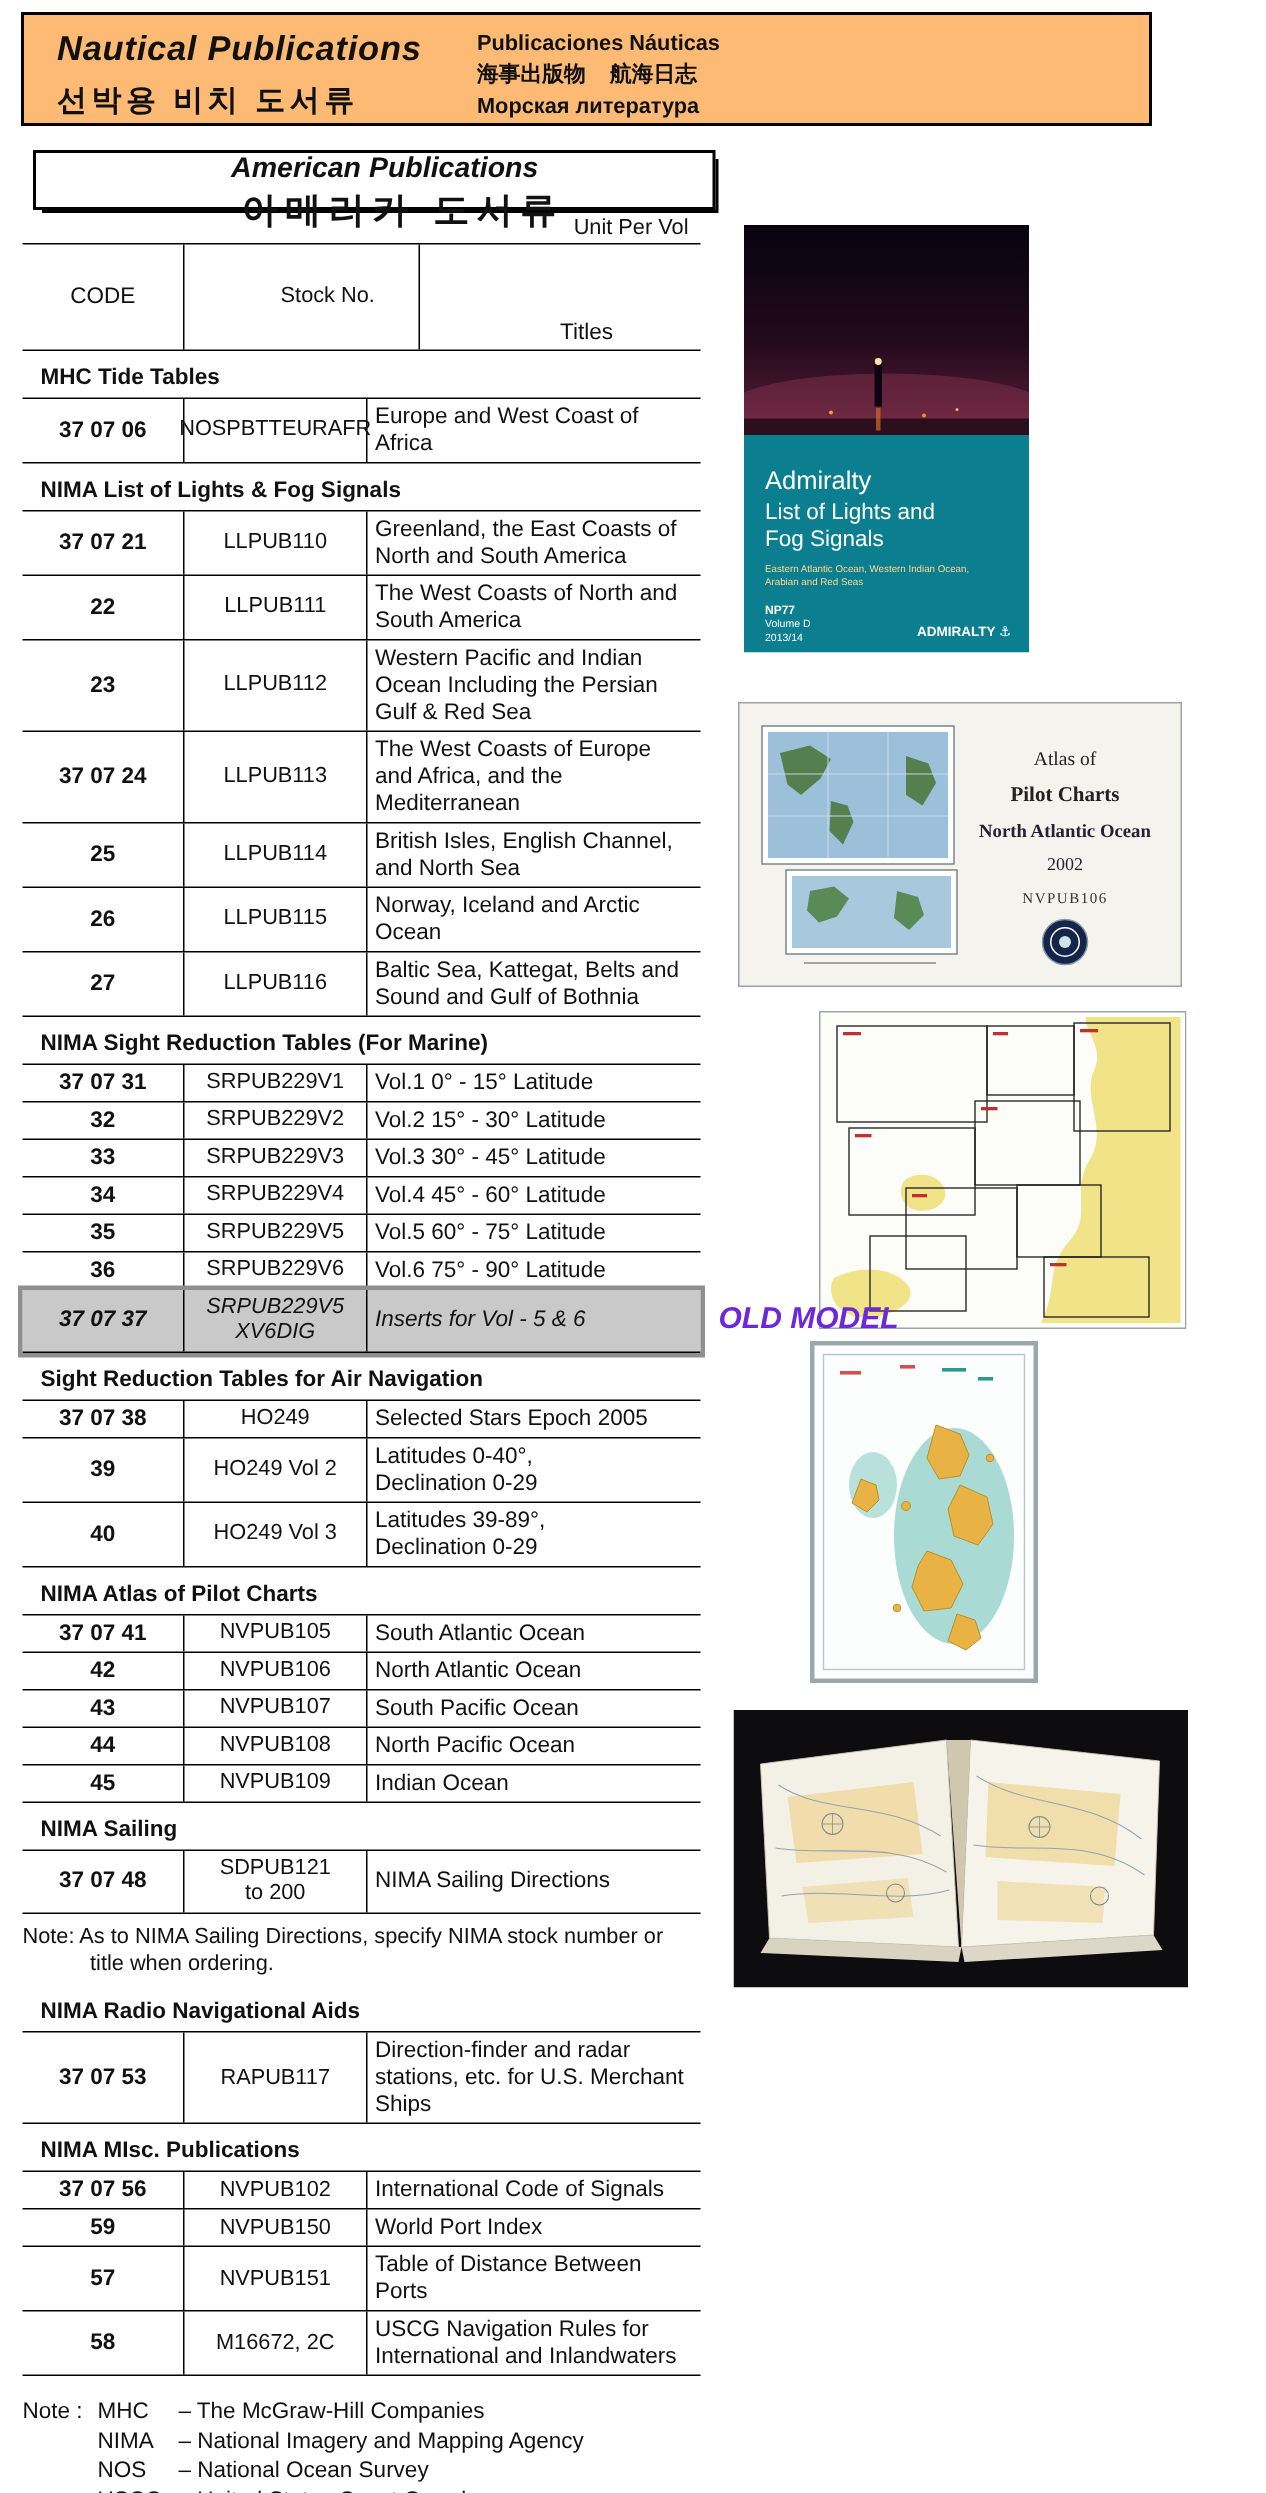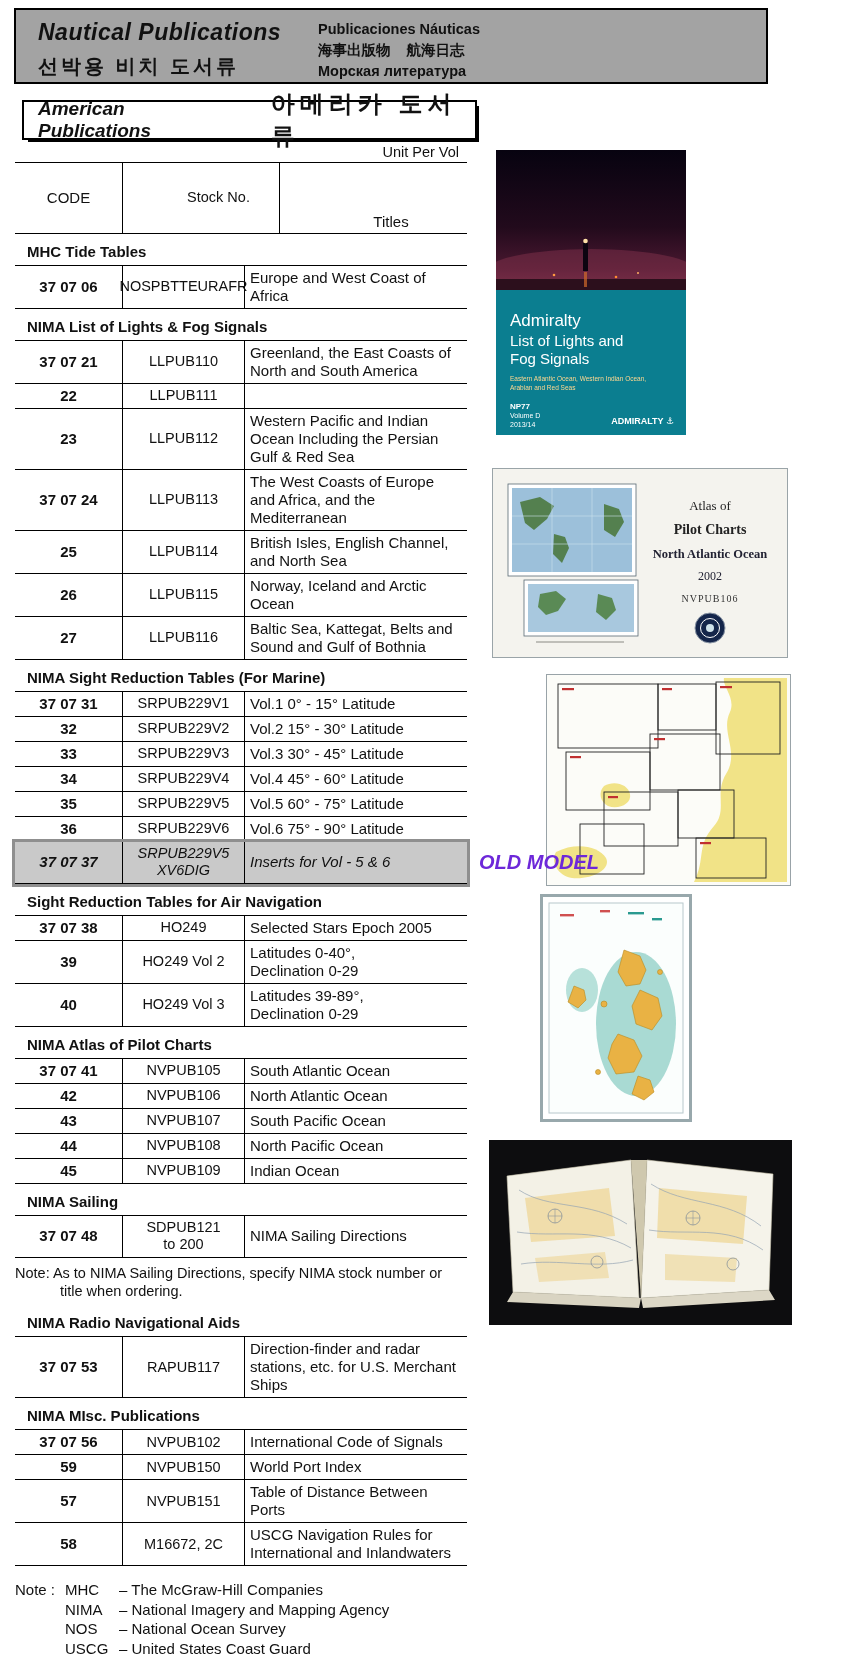--- a/index.html
+++ b/index.html
@@ -6,34 +6,34 @@
   body { margin: 0; background: #ffffff; }
   .page {
     position: relative; width: 844px; height: 1662px; overflow: hidden;
     background: #fff; color: #111;
     font-family: "Liberation Sans", "DejaVu Sans", sans-serif;
   }
 
   
   .main-header {
     position: absolute; left: 14px; top: 8px; width: 754px; height: 76px;
-    background: #a3a3a3; border: 2px solid #000; display: flex;
+    background: #fdba74; border: 2px solid #000; display: flex;
   }
   .mh-left { width: 302px; padding: 9px 0 0 22px; }
   .mh-title-en { font-size: 23px; font-weight: bold; font-style: italic; letter-spacing: .5px; }
   .mh-title-ko { font-size: 20px; font-weight: bold; margin-top: 7px; letter-spacing: 3px; }
   .mh-right { padding-top: 9px; font-size: 14.5px; font-weight: bold; line-height: 1.45; }
   .pre { white-space: pre; }
 
   
   .sub-header {
     position: absolute; left: 22px; top: 100px; width: 455px; height: 40px;
     background: #fff; border: 2px solid #000;
     box-shadow: 4px 4px 0 -2px #000;
-    display: flex; align-items: center;
+    display: flex; align-items: center; flex-direction: column;
   }
   .sh-en { font-size: 19px; font-weight: bold; font-style: italic; margin-left: 14px; }
   .sh-ko { font-size: 24px; font-weight: bold; margin-left: 38px; letter-spacing: 5px; }
 
   
   .left-col { position: absolute; left: 15px; top: 144px; width: 452px; }
   .unit-label { text-align: right; font-size: 14.5px; padding-right: 8px; margin-bottom: 2px; }
   .header-row { display: flex; border-top: 1px solid #000; border-bottom: 1px solid #000; font-size: 15px; gap: 35px; }
   .cell { padding: 2px 4px; display: flex; align-items: center; justify-content: center; text-align: center; line-height: 1.2; }
   .cell.code  { width: 108px; border-right: 1px solid #000; font-weight: bold; flex: none; }
@@ -102,20 +102,21 @@
         <div class="tsection">
           <div class="section-heading">NIMA List of Lights &amp; Fog Signals</div>
           <div class="trow">
             <div class="cell code">37 07 21</div>
             <div class="cell stock">LLPUB110</div>
             <div class="cell title">Greenland, the East Coasts of North and South America</div>
           </div>
           <div class="trow">
             <div class="cell code">22</div>
             <div class="cell stock">LLPUB111</div>
+            <div class="cell title">The West Coasts of North and South America</div>
           </div>
           <div class="trow">
             <div class="cell code">23</div>
             <div class="cell stock">LLPUB112</div>
             <div class="cell title">Western Pacific and Indian Ocean Including the Persian Gulf &amp; Red Sea</div>
           </div>
           <div class="trow">
             <div class="cell code">37 07 24</div>
             <div class="cell stock">LLPUB113</div>
             <div class="cell title">The West Coasts of Europe and Africa, and the Mediterranean</div>

